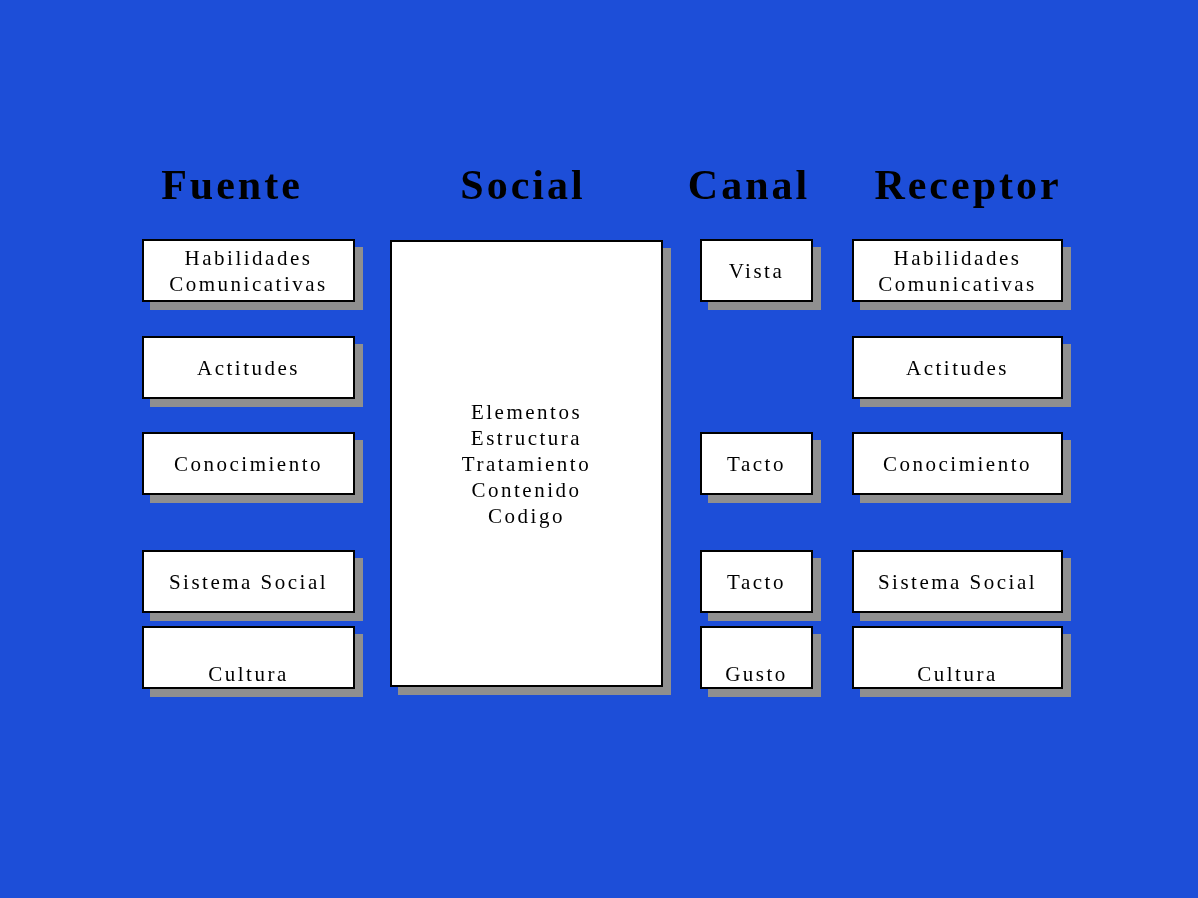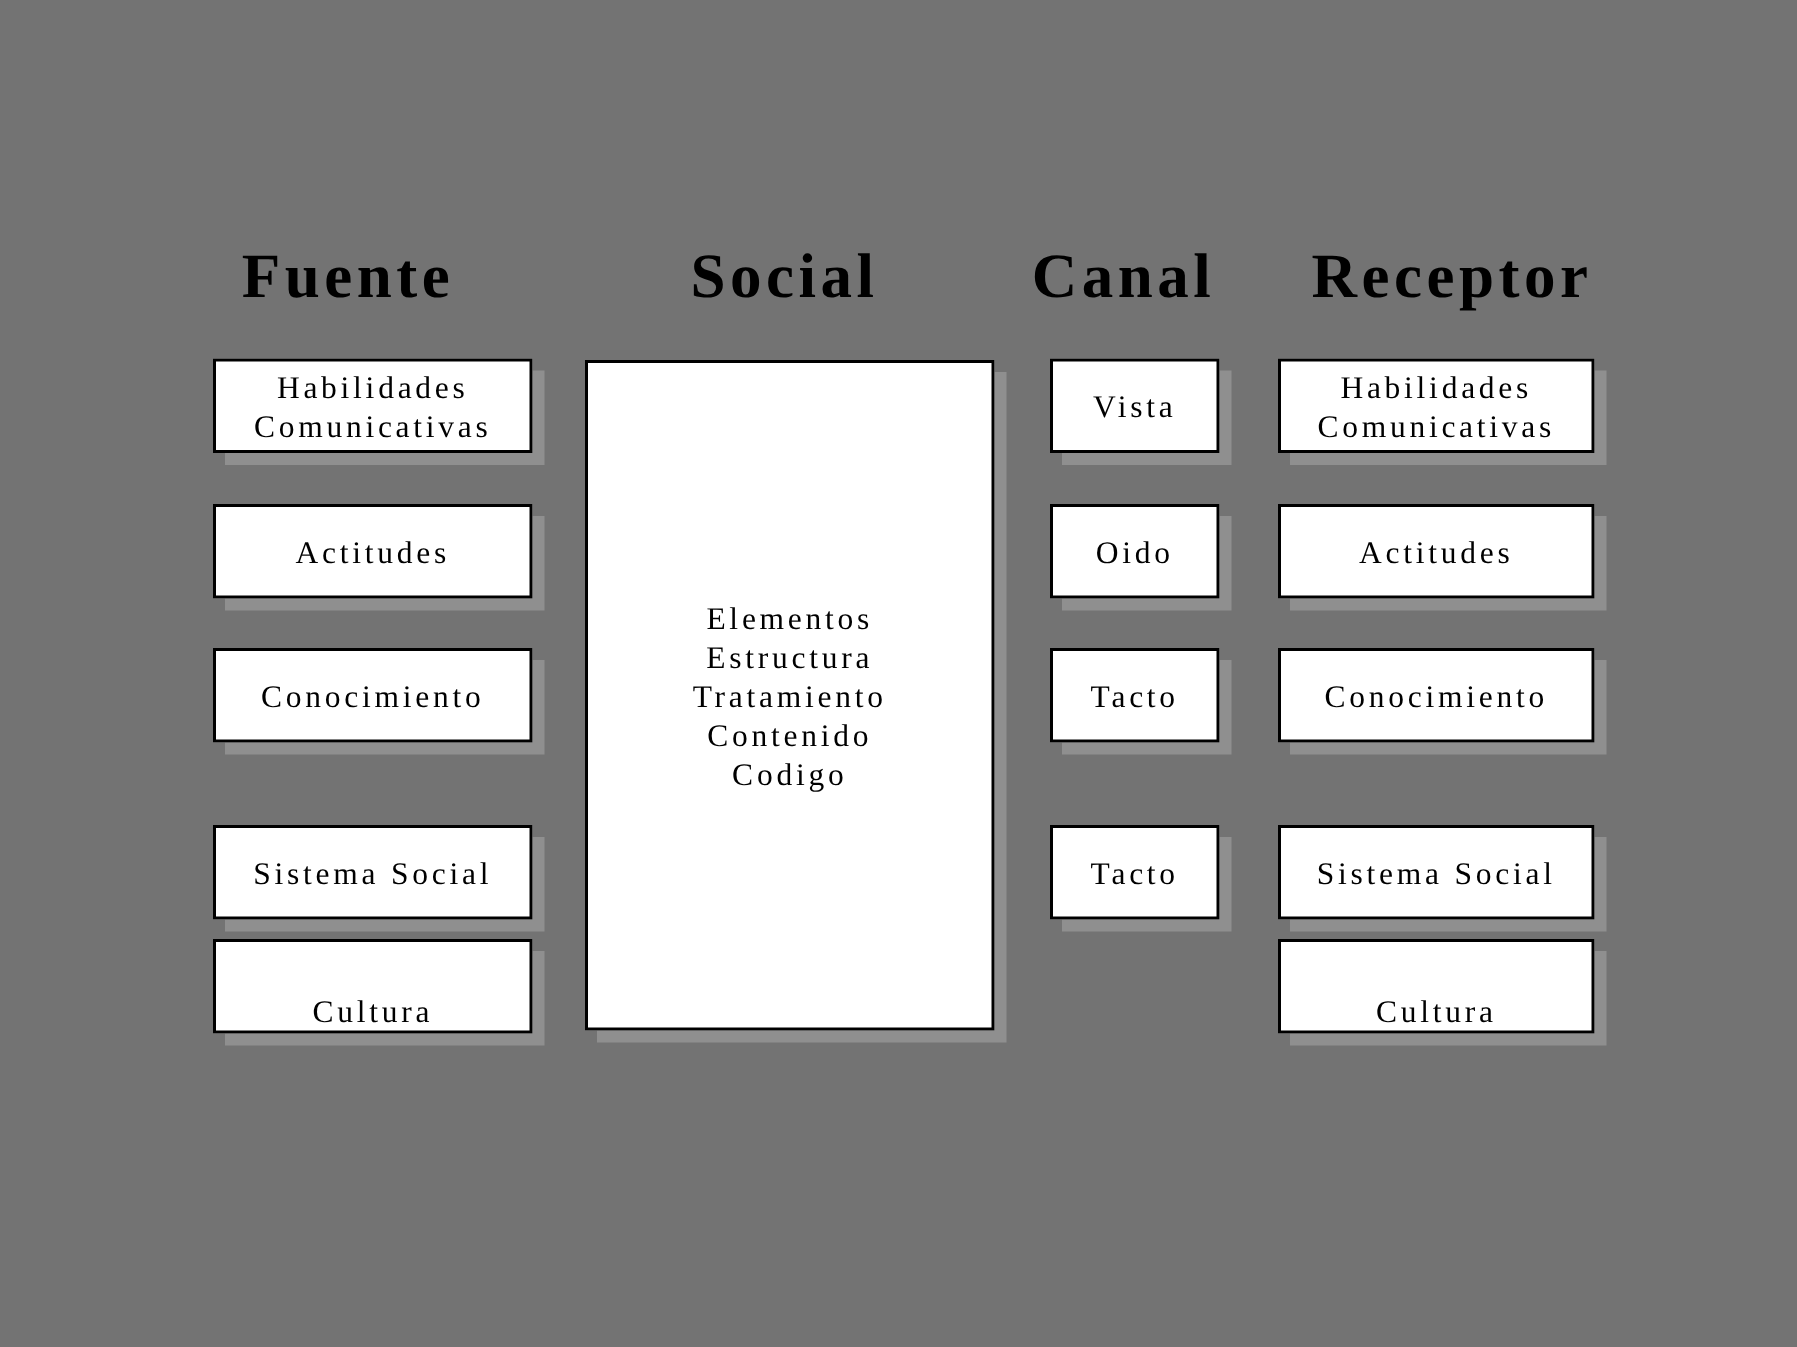--- a/index.html
+++ b/index.html
@@ -4,21 +4,21 @@
 <style>
   html, body {
     margin: 0;
     padding: 0;
     background: #ffffff;
   }
   .canvas {
     position: relative;
     width: 1198px;
     height: 898px;
-    background: #737373;
+    background: #1d4ed8;
     overflow: hidden;
     font-family: "Liberation Serif", "DejaVu Serif", serif;
     color: #000000;
   }
   .col-header {
     position: absolute;
     top: 161px;
     height: 48px;
     line-height: 48px;
     font-size: 42px;
@@ -110,28 +110,28 @@
     <div class="mensaje-line">Elementos</div>
     <div class="mensaje-line">Estructura</div>
     <div class="mensaje-line">Tratamiento</div>
     <div class="mensaje-line">Contenido</div>
     <div class="mensaje-line">Codigo</div>
   </div>
 
   <div class="box col-canal row-0">
     <span>Vista</span>
   </div>
-  <div class="box col-canal row-1">
-    <span>Oido</span>
-  </div>
   <div class="box col-canal row-2">
     <span>Tacto</span>
   </div>
   <div class="box col-canal row-3">
     <span>Tacto</span>
+  </div>
+  <div class="box col-canal row-4">
+    <span>Gusto</span>
   </div>
 
   <div class="box col-receptor row-0">
     <span>Habilidades Comunicativas</span>
   </div>
   <div class="box col-receptor row-1">
     <span>Actitudes</span>
   </div>
   <div class="box col-receptor row-2">
     <span>Conocimiento</span>

